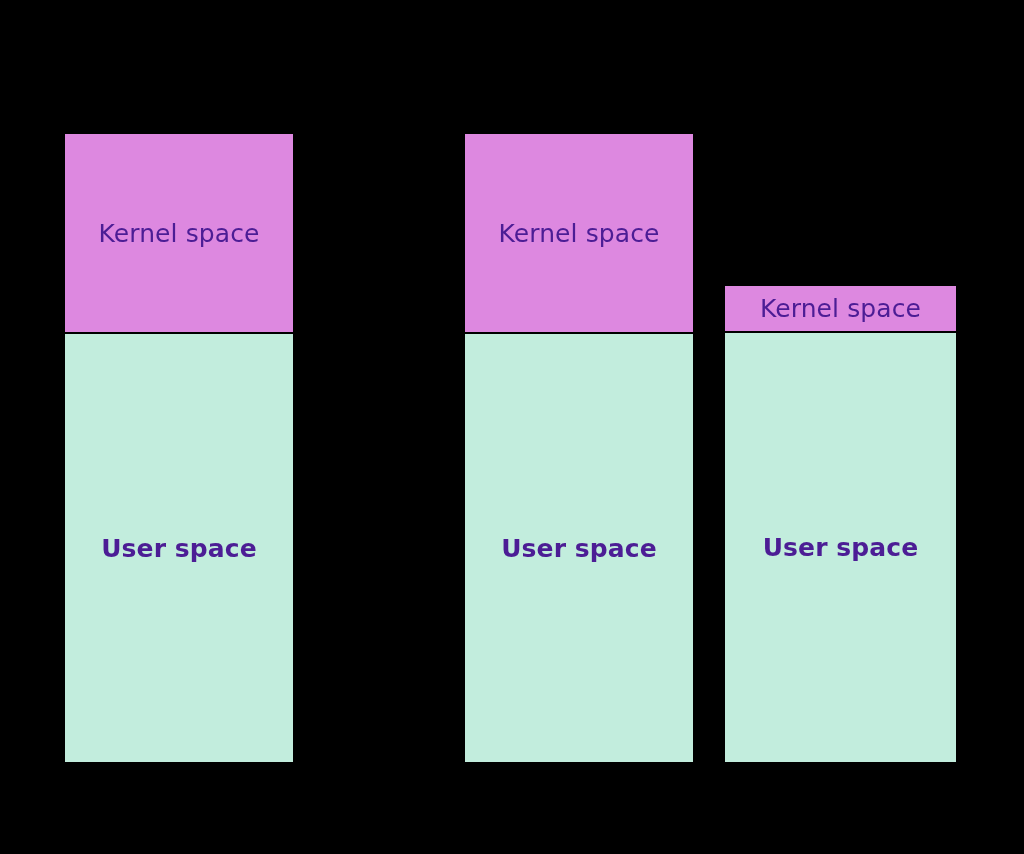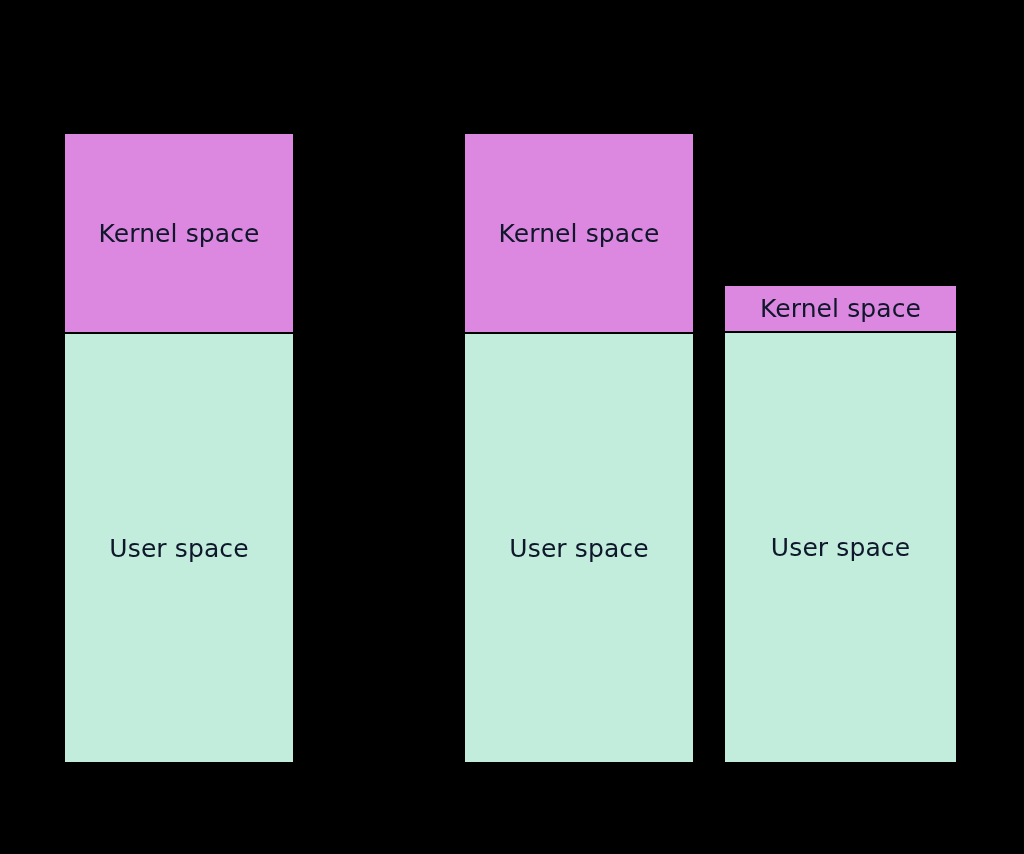--- a/index.html
+++ b/index.html
@@ -37,24 +37,25 @@
     align-items: center;
     justify-content: center;
   }
 
   .segment-kernel {
     background: #dd88e0;
   }
 
   .segment-user {
     background: #c2eddd;
+    font-weight: bold;
   }
 
   .segment-label {
-    color: #0f172a;
+    color: #4c1d95;
     font-size: 25px;
     line-height: 1;
     white-space: nowrap;
     letter-spacing: 0.1px;
   }
 
   
   #bar-1 { left: 64px;  top: 133px; width: 230px; height: 630px; }
   #bar-1 .segment-kernel { left: 0; top: 0;     width: 230px; height: 200px; }
   #bar-1 .segment-user   { left: 0; top: 200px; width: 230px; height: 430px; }

